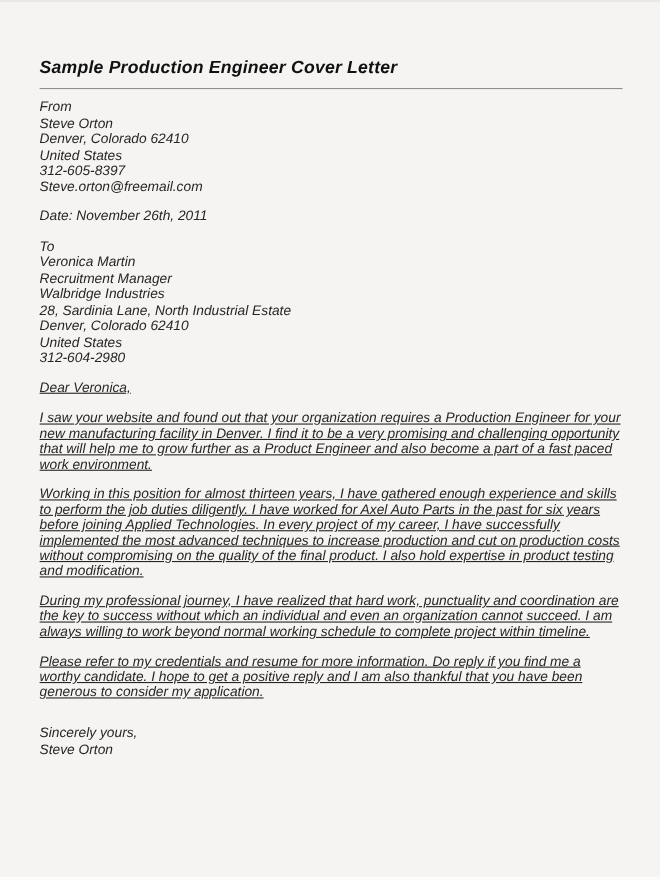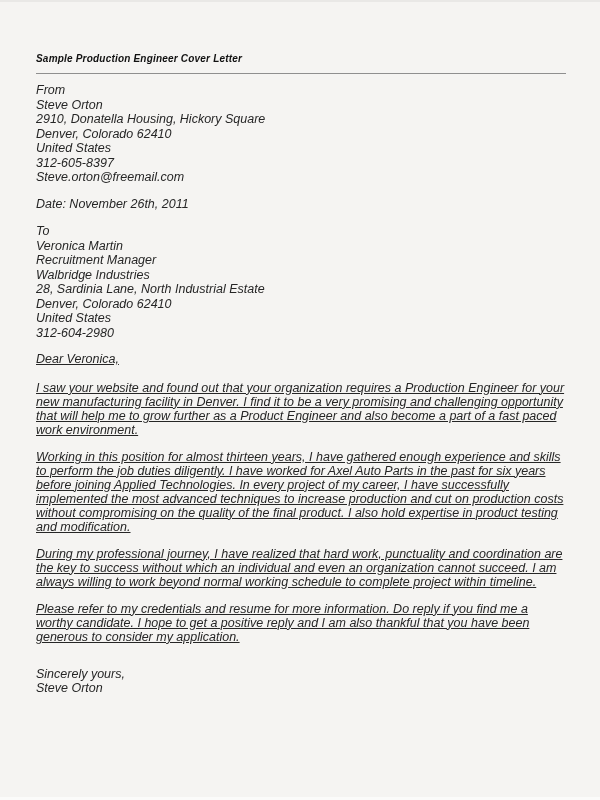--- a/index.html
+++ b/index.html
@@ -16,21 +16,21 @@
     border-bottom: 3px solid var(--bottom-edge, #fbfbfa);
     font-family: "Liberation Sans", "DejaVu Sans", sans-serif;
     font-style: italic;
     color: var(--text, #262626);
   }
   .page {
     padding: 51px 34px 0 36px;
     font-size: 12.5px;
   }
   .page-title {
-    font-size: 10px;
+    font-size: 16px;
     font-weight: bold;
     font-style: italic;
     color: var(--title-text, #111111);
     margin: 0 0 9px 0;
     letter-spacing: 0.2px;
   }
   .title-divider {
     border: none;
     border-top: 1px solid var(--rule, #8f8f8f);
     margin: 0 0 9px 0;
@@ -65,21 +65,20 @@
 
 <div class="page">
 
   <h1 class="page-title">Sample Production Engineer Cover Letter</h1>
 
   <hr class="title-divider">
 
   <div class="addr-block">
     <div>From</div>
     <div>Steve Orton</div>
-    <div>2910, Donatella Housing, Hickory Square</div>
     <div>Denver, Colorado 62410</div>
     <div>United States</div>
     <div>312-605-8397</div>
     <div>Steve.orton@freemail.com</div>
   </div>
 
   <div class="date-line">Date: November 26th, 2011</div>
 
   <div class="addr-block">
     <div>To</div>

